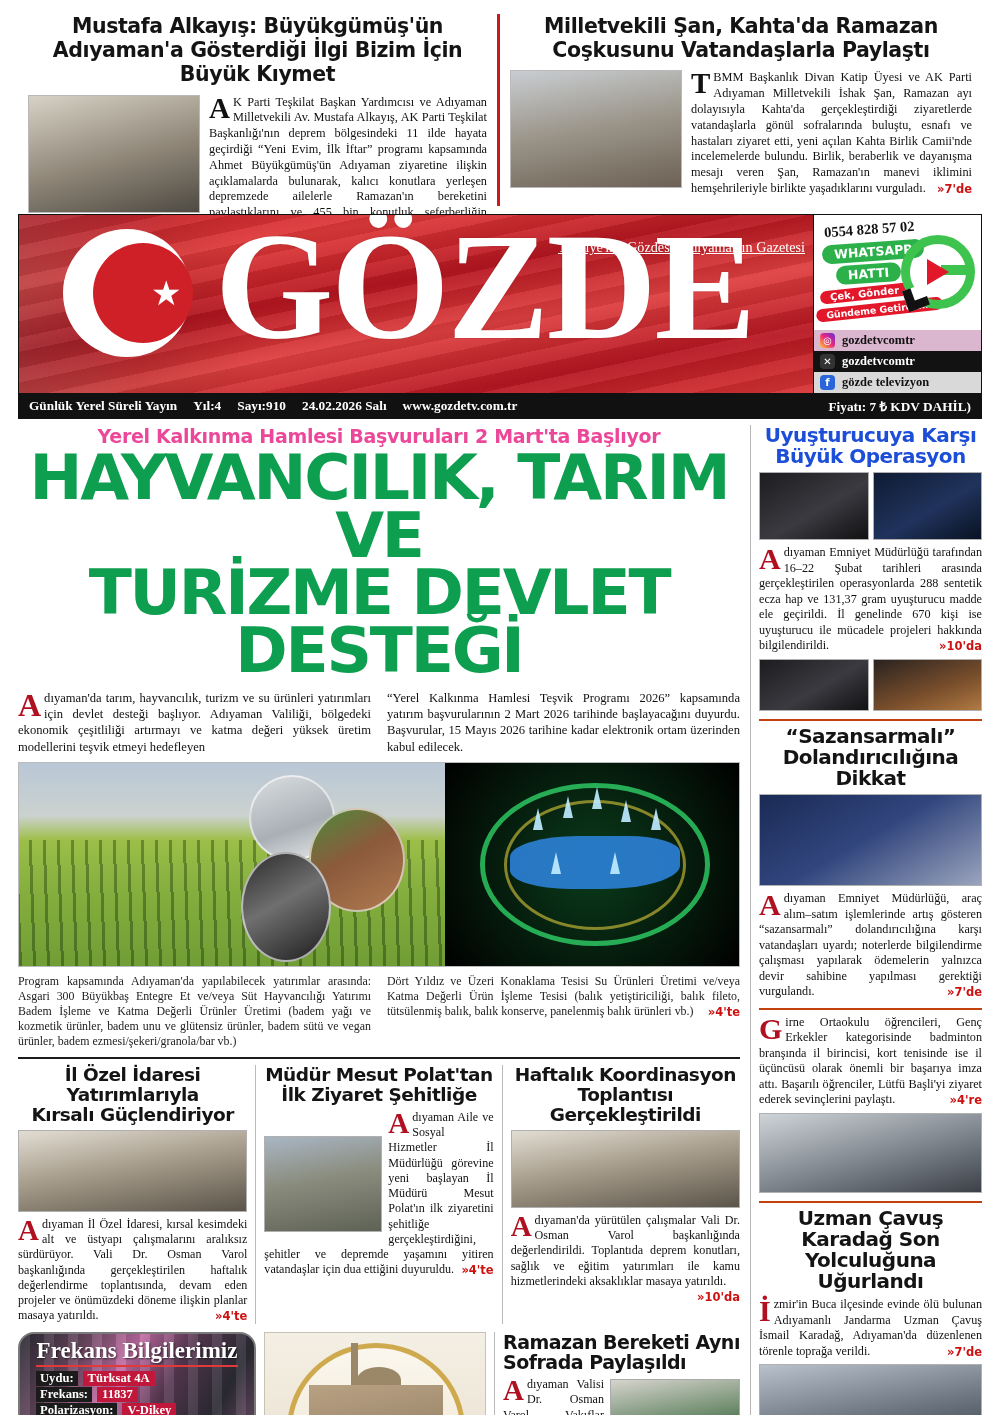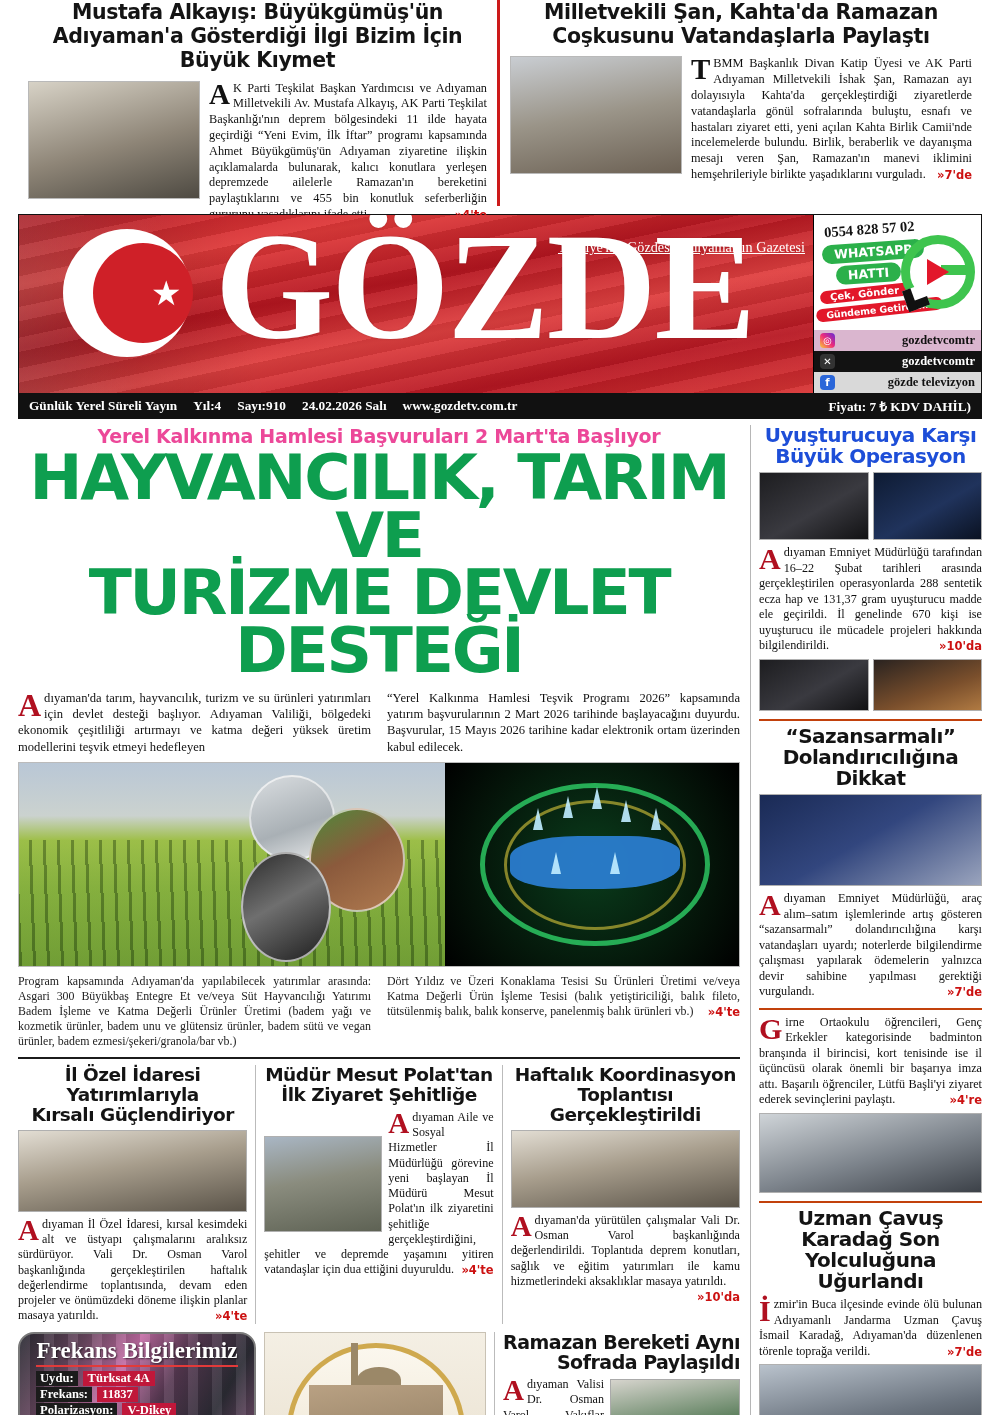--- a/index.html
+++ b/index.html
@@ -7,21 +7,21 @@
   body {
     width:1000px; height:1415px;
     background:#ffffff;
     font-family:"Liberation Serif", serif;
     position:relative;
     overflow:hidden;
   }
   .page { width:1000px; height:1415px; position:relative; padding:0 18px; }
 
   
-  .teaser-strip { display:flex; gap:0; height:206px; }
+  .teaser-strip { display:flex; gap:0; padding-top:14px; height:206px; }
   .teaser { width:50%; position:relative; padding:0 10px; }
   .teaser.left { border-right:3px solid #cc1a1a; }
   .teaser-head {
     font-family:"DejaVu Sans", sans-serif;
     font-weight:bold; font-size:20.5px; line-height:1.18;
     text-align:center; color:#141414; letter-spacing:-0.4px;
     margin:0 0 8px 0;
   }
   .teaser-body { display:flex; gap:9px; }
   .teaser-photo { width:172px; height:118px; flex:0 0 172px; border:1px solid #b9b9b9; position:relative; overflow:hidden; }
@@ -95,21 +95,21 @@
   .soc-row { display:flex; align-items:center; height:21px; padding-left:6px; gap:7px;
              font-family:"Liberation Serif", serif; font-weight:bold; font-size:12.5px; }
   .soc-row.s1 { background:#dab6cf; color:#111; }
   .soc-row.s2 { background:#121212; color:#fff; }
   .soc-row.s3 { background:#d9d9d9; color:#111; }
   .soc-ico { width:15px; height:15px; border-radius:4px; display:flex; align-items:center; justify-content:center;
              font-family:"DejaVu Sans", sans-serif; font-size:10px; font-weight:bold; color:#fff; }
   .ico-ig { background:linear-gradient(45deg,#f9ce34,#ee2a7b,#6228d7); }
   .ico-x  { background:#333; }
   .ico-fb { background:#2a66d9; }
-  .soc-txt { flex:1; text-align:right; padding-right:6px; }
+  .soc-txt { flex:1; text-align:left; padding-right:6px; }
 
   .info-bar {
     background:#111; color:#fff; height:25px; display:flex; align-items:center;
     font-family:"Liberation Serif", serif; font-weight:bold; font-size:13.3px;
     padding:0 10px; gap:16px; border:1px solid #111; border-top:none;
   }
   .info-bar .grow { flex:1; }
 
   
   .main-grid { display:flex; gap:10px; margin-top:6px; }
@@ -218,21 +218,21 @@
     background:linear-gradient(180deg,#fbf7ee,#efe6d2);
   }
   .iftar .mosque { position:absolute; left:44px; top:52px; width:134px; height:78px;
     background:linear-gradient(170deg,#b9a183,#8d7a5f); }
   .iftar .dome { position:absolute; left:92px; top:34px; width:44px; height:26px;
     background:#9b8868; border-radius:50% 50% 0 0; }
   .iftar .minaret { position:absolute; left:86px; top:10px; width:7px; height:46px; background:#9b8868; }
 
   .ramazan { width:250px; border-left:1px solid #bbb; padding-left:8px; }
   .ram-head { font-family:"DejaVu Sans", sans-serif; font-weight:bold; font-size:19px; line-height:1.08;
-              text-align:right; color:#141414; letter-spacing:-0.5px; margin-bottom:4px; }
+              text-align:left; color:#141414; letter-spacing:-0.5px; margin-bottom:4px; }
   .ram-text { font-size:12.1px; line-height:1.27; text-align:justify; color:#111; }
   .ram-text .dropcap { font-size:29px; color:#b01020; }
   .ram-photo { width:130px; height:112px; float:right; margin:2px 0 3px 6px; border:1px solid #aaa; }
 
   .clearfix::after { content:""; display:block; clear:both; }
 </style>
 </head>
 <body>
 
 <div class="page">

